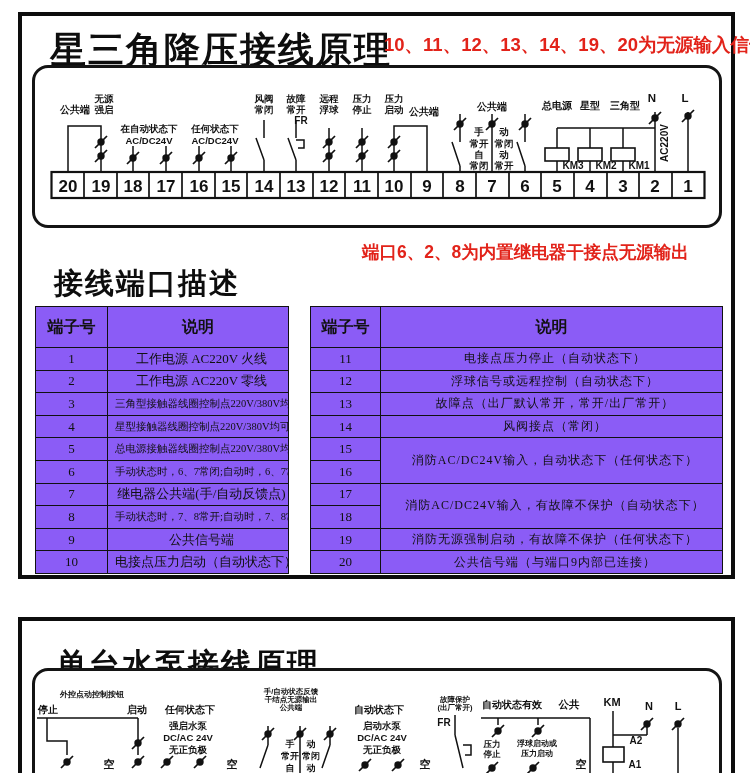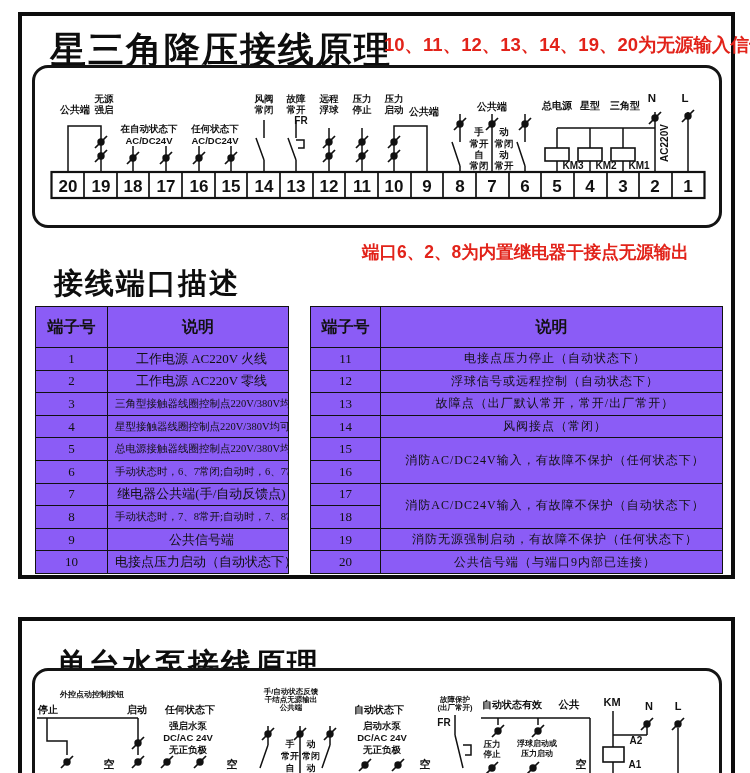--- a/index.html
+++ b/index.html
@@ -222,21 +222,21 @@
   <tr>
         <td class="no">13</td>
         <td class="desc">故障点（出厂默认常开，常开/出厂常开）</td>
       </tr>
   <tr>
         <td class="no">14</td>
         <td class="desc">风阀接点（常闭）</td>
       </tr>
   <tr>
         <td class="no">15</td>
-        <td class="desc" rowspan="2">消防AC/DC24V输入，有故障不保护（任何状态下）</td>
+        <td class="desc" rowspan="2">消防AC/DC24V输入，自动状态下（任何状态下）</td>
       </tr>
   <tr>
         <td class="no">16</td>
       </tr>
   <tr>
         <td class="no">17</td>
         <td class="desc" rowspan="2">消防AC/DC24V输入，有故障不保护（自动状态下）</td>
       </tr>
   <tr>
         <td class="no">18</td>

